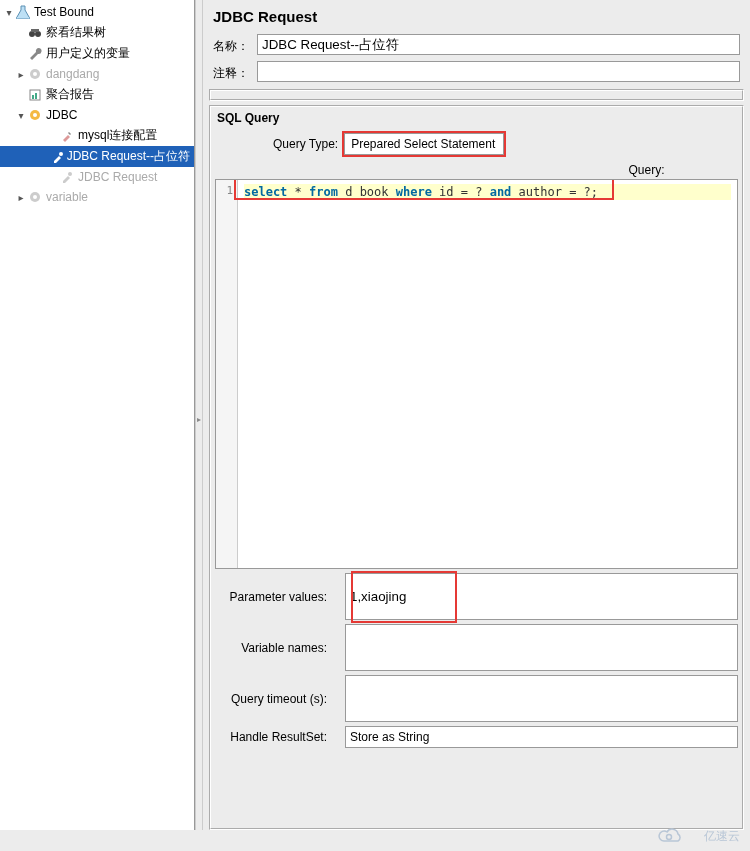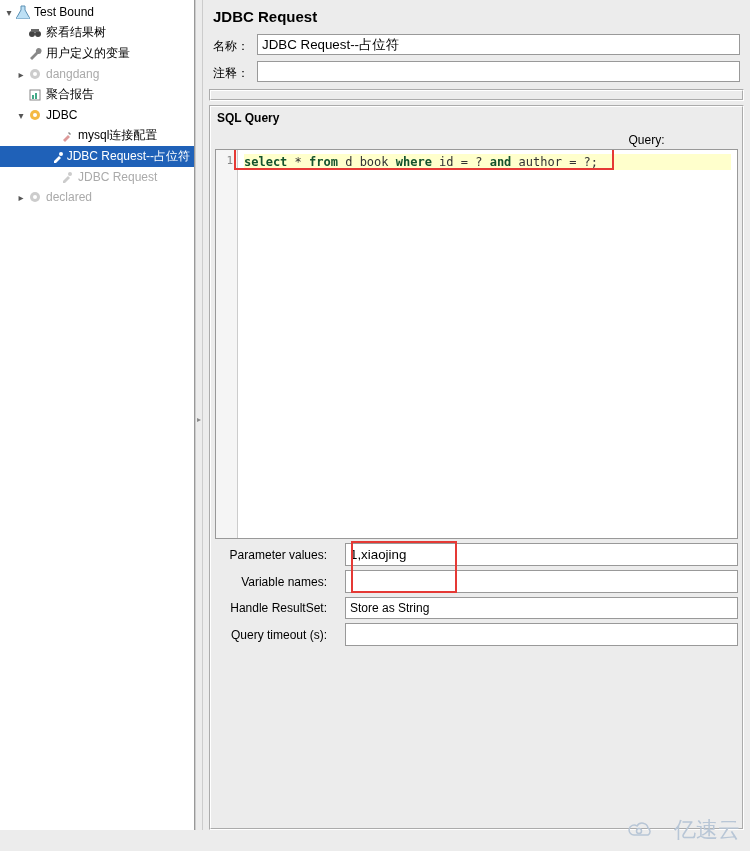--- a/index.html
+++ b/index.html
@@ -30,30 +30,30 @@
 .qt-row { display: flex; align-items: center; justify-content: flex-start; padding: 4px 0 4px 60px; }
 .qt-row .qt-label { padding-right: 6px; }
 .qt-row .qt-value { border: 1px solid #999; padding: 3px 6px; min-width: 160px; background: #fff; }
 .red-box { outline: 2px solid #e53935; outline-offset: 0; }
 .query-label { text-align: center; padding: 4px 0 2px; position: relative; left: 170px; }
 .editor-wrap { margin: 0 2px; border: 1px solid #999; background: #fff; height: 390px; display: flex; overflow: hidden; }
 .gutter { width: 22px; background: #f5f5f5; border-right: 1px solid #ccc; text-align: right; padding: 4px 4px 0 0; color: #888; font-family: monospace; font-size: 11px; }
 .code { flex:1; font-family: monospace; font-size: 12px; padding: 4px 6px 0; position: relative; }
 .code-line { padding: 1px 0; }
 .hl-line { background: #ffffcc; display: inline-block; width: 100%; }
-.kw { color: #14532d; font-weight: bold; }
+.kw { color: #0369a1; font-weight: bold; }
 .ident { color: #333; }
 .red-code-box { position: absolute; border: 2px solid #e53935; }
 .bottom-fields { margin: 2px 2px 0; }
 .bf-row { display: flex; align-items: center; padding: 2px 0; }
 .bf-row .bf-label { width: 130px; text-align: right; padding-right: 18px; }
-.bf-row input { flex: 1; border: 1px solid #999; padding: 3px 4px; }
+.bf-row input { flex: 1; border: 1px solid #999; padding: 15px 4px; }
 .bf-row .bf-value { flex:1; border: 1px solid #999; padding: 3px 4px; background: #fff; }
 .red-field-box-1 { position: absolute; border: 2px solid #e53935; }
-.logo { position: absolute; bottom: 6px; right: 10px; color: #b8c6d6; font-size: 22px; display: flex; align-items: center; gap: 20px; }
+.logo { position: absolute; bottom: 6px; right: 10px; color: #b8c6d6; font-size: 12px; display: flex; align-items: center; gap: 20px; }
 .logo .cloud { width: 26px; height: 18px; }
 svg { display: block; }
 </style>
 </head>
 <body>
 
 <div class="container">
   <div class="sidebar">
     <div class="tree">
       <div class="tree-item">
@@ -147,21 +147,21 @@
         <span class="label">JDBC Request</span>
       </div>
       <div class="tree-item indent-1 disabled">
         <span class="toggle">▸</span>
         <span class="icon">
             <svg width="14" height="14">
               <circle cx="7" cy="7" r="5" fill="#ccc"></circle>
               <circle cx="7" cy="7" r="2" fill="#fff"></circle>
             </svg>
           </span>
-        <span class="label">declared</span>
+        <span class="label">variable</span>
       </div>
     </div>
   </div>
 
   <div class="splitter"></div>
 
   <div class="main">
     <div class="main-title">JDBC Request</div>
     <div class="form-row">
       <span class="lbl">名称：</span>
@@ -172,46 +172,50 @@
       <input class="long" value="" style="">
     </div>
 
     <div class="panel">
       <div class="pool-row">
       </div>
     </div>
 
     <div class="panel sql-body" style="flex:1; display:flex; flex-direction:column;">
       <div class="panel-title">SQL Query</div>
+      <div class="qt-row">
+        <span class="qt-label">Query Type:</span>
+        <span class="qt-value red-box">Prepared Select Statement</span>
+      </div>
       <div class="query-label">Query:</div>
       <div class="editor-wrap">
         <div class="gutter"><span>1</span></div>
         <div class="code">
           <div class="red-code-box" style="left:-4px; top:-2px; width:380px; height:22px;"></div>
           <div class="code-line hl-line"><span class="kw">select</span><span class="ident"> * </span><span class="kw">from</span><span class="ident"> d_book </span><span class="kw">where</span><span class="ident"> id = ? </span><span class="kw">and</span><span class="ident"> author = ?;</span></div>
         </div>
       </div>
 
       <div class="bottom-fields" style="position:relative;">
         <div class="red-field-box-1" style="left:136px; top:0px; width:106px; height:52px;"></div>
         <div class="bf-row">
           <span class="bf-label">Parameter values:</span>
           <input value="1,xiaojing" style="">
         </div>
         <div class="bf-row">
           <span class="bf-label">Variable names:</span>
           <input value="" style="">
         </div>
         <div class="bf-row">
+          <span class="bf-label">Query timeout (s):</span>
+          <input value="" style="">
+        </div>
+        <div class="bf-row">
           <span class="bf-label">Handle ResultSet:</span>
           <span class="bf-value">Store as String</span>
-        </div>
-        <div class="bf-row">
-          <span class="bf-label">Query timeout (s):</span>
-          <input value="" style="">
         </div>
       </div>
     </div>
   </div>
 </div>
 
 <div class="logo">
   <svg class="cloud" viewBox="0 0 26 18">
       <path d="M7 14a5 5 0 1 1 2-9 6 6 0 0 1 11 2 4 4 0 0 1 0 7H7z" fill="none" stroke="#b8c6d6" stroke-width="1.5"></path>
       <circle cx="11" cy="10" r="2.5" fill="none" stroke="#b8c6d6" stroke-width="1.5"></circle>

